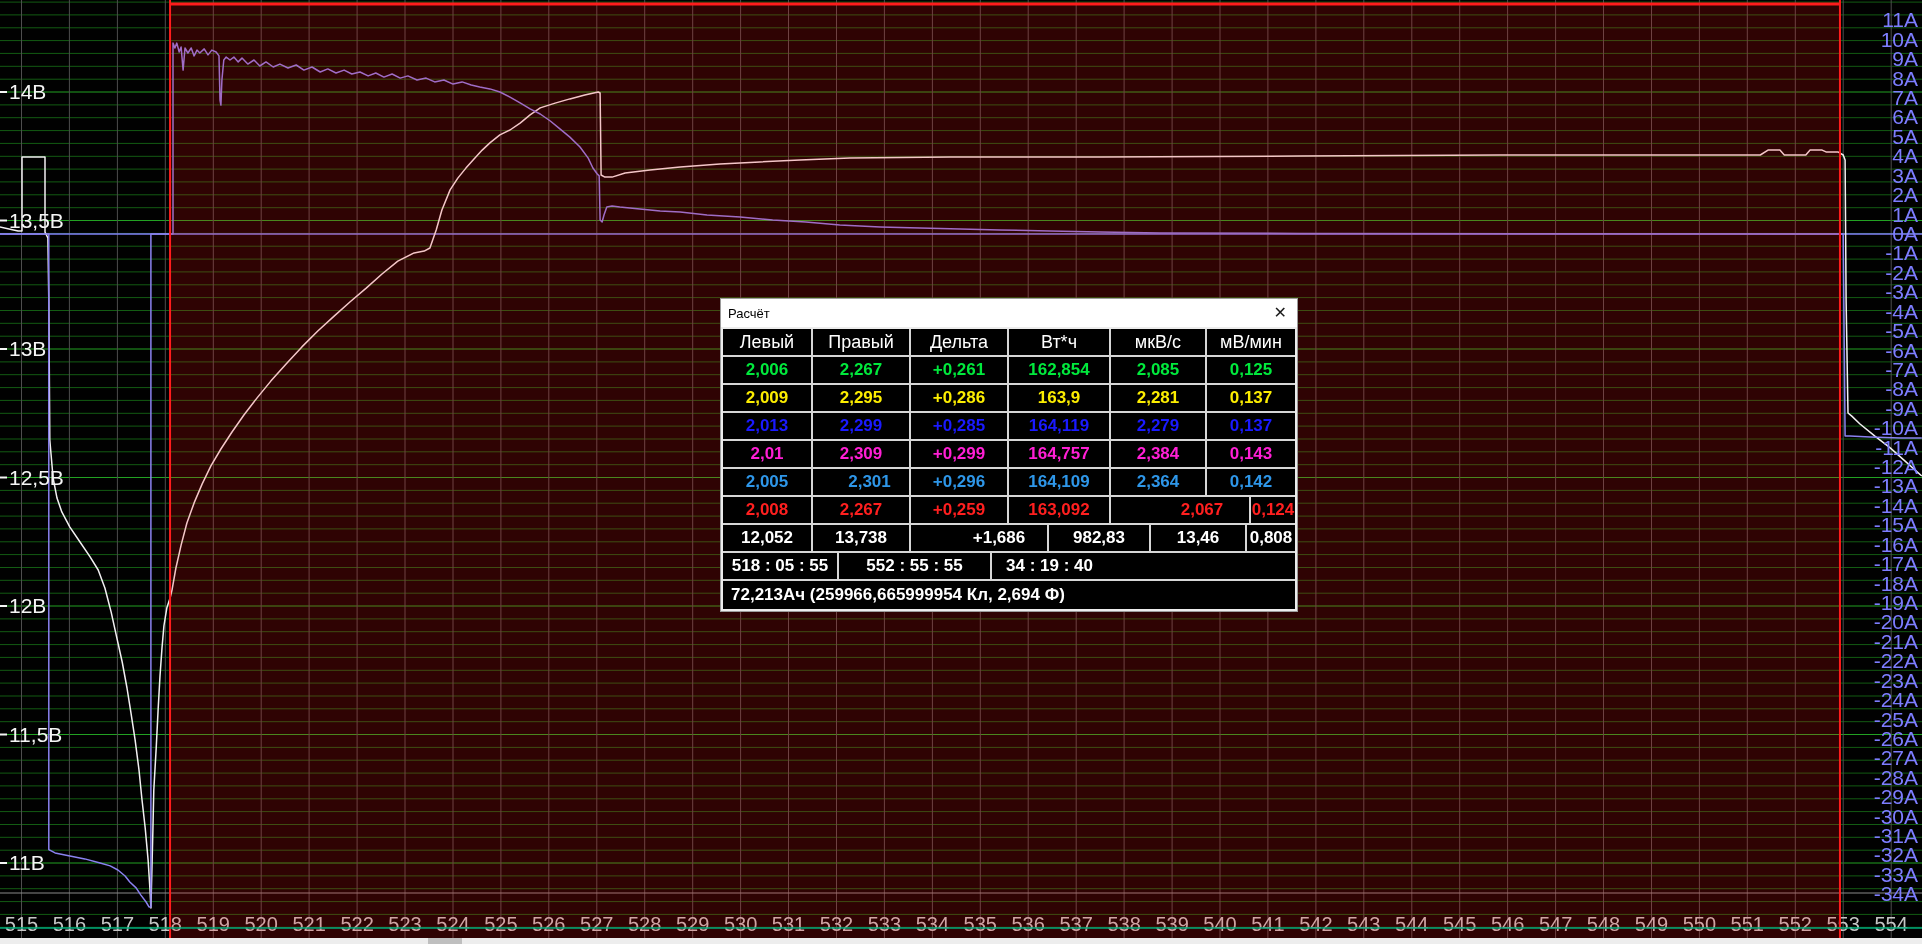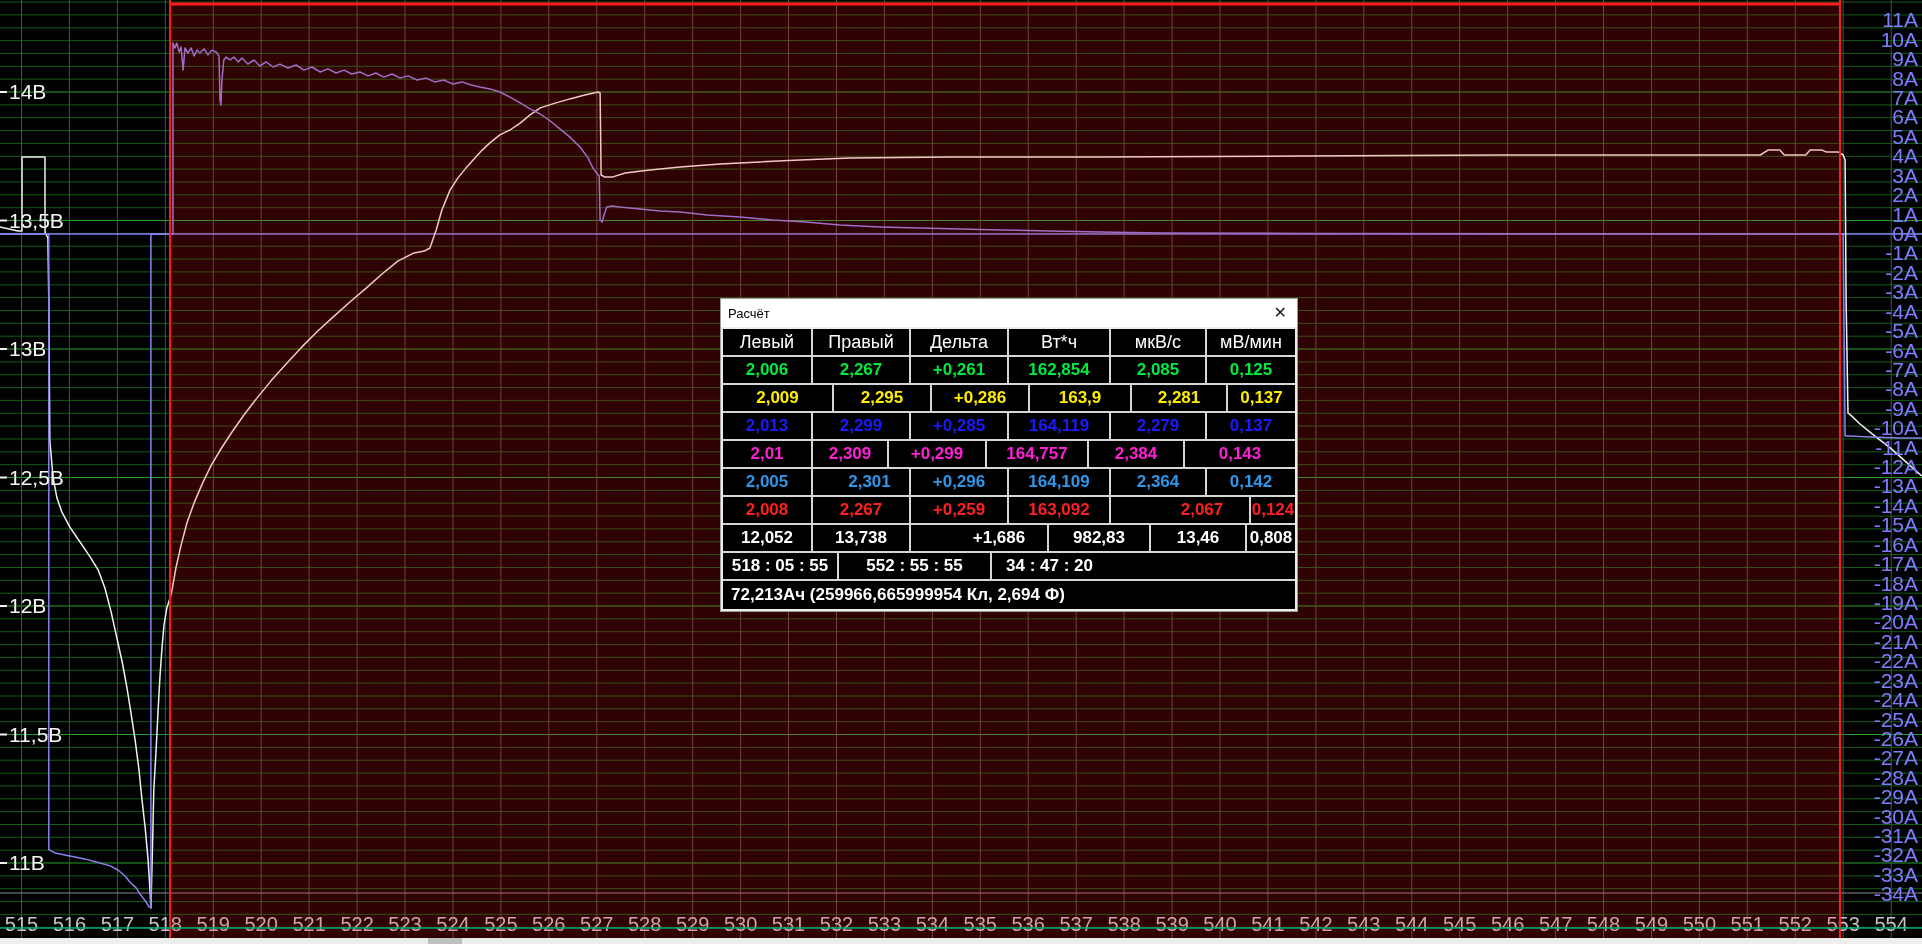--- a/index.html
+++ b/index.html
@@ -284,38 +284,38 @@
         </div>
         <div class="r">
           <div class="c" style="width: 90px; color: rgb(0, 233, 60);">2,006</div>
           <div class="c" style="width: 98px; color: rgb(0, 233, 60);">2,267</div>
           <div class="c" style="width: 98px; color: rgb(0, 233, 60);">+0,261</div>
           <div class="c" style="width: 102px; color: rgb(0, 233, 60);">162,854</div>
           <div class="c" style="width: 96px; color: rgb(0, 233, 60);">2,085</div>
           <div class="c" style="color: rgb(0, 233, 60);">0,125</div>
         </div>
         <div class="r">
-          <div class="c" style="width: 111px; color: rgb(252, 237, 0);">2,009</div>
+          <div class="c" style="width: 90px; color: rgb(252, 237, 0);">2,009</div>
           <div class="c" style="width: 98px; color: rgb(252, 237, 0);">2,295</div>
           <div class="c" style="width: 98px; color: rgb(252, 237, 0);">+0,286</div>
           <div class="c" style="width: 102px; color: rgb(252, 237, 0);">163,9</div>
           <div class="c" style="width: 96px; color: rgb(252, 237, 0);">2,281</div>
           <div class="c" style="color: rgb(252, 237, 0);">0,137</div>
         </div>
         <div class="r">
           <div class="c" style="width: 90px; color: rgb(26, 26, 255);">2,013</div>
           <div class="c" style="width: 98px; color: rgb(26, 26, 255);">2,299</div>
           <div class="c" style="width: 98px; color: rgb(26, 26, 255);">+0,285</div>
           <div class="c" style="width: 102px; color: rgb(26, 26, 255);">164,119</div>
           <div class="c" style="width: 96px; color: rgb(26, 26, 255);">2,279</div>
           <div class="c" style="color: rgb(26, 26, 255);">0,137</div>
         </div>
         <div class="r">
           <div class="c" style="width: 90px; color: rgb(255, 31, 213);">2,01</div>
-          <div class="c" style="width: 76px; color: rgb(255, 31, 213);">2,309</div>
+          <div class="c" style="width: 98px; color: rgb(255, 31, 213);">2,309</div>
           <div class="c" style="width: 98px; color: rgb(255, 31, 213);">+0,299</div>
           <div class="c" style="width: 102px; color: rgb(255, 31, 213);">164,757</div>
           <div class="c" style="width: 96px; color: rgb(255, 31, 213);">2,384</div>
           <div class="c" style="color: rgb(255, 31, 213);">0,143</div>
         </div>
         <div class="r">
           <div class="c" style="width: 90px; color: rgb(46, 150, 232);">2,005</div>
           <div class="c" style="width: 98px; color: rgb(46, 150, 232); padding-left: 17px;">2,301</div>
           <div class="c" style="width: 98px; color: rgb(46, 150, 232);">+0,296</div>
           <div class="c" style="width: 102px; color: rgb(46, 150, 232);">164,109</div>
@@ -334,21 +334,21 @@
           <div class="c" style="width: 90px; color: rgb(255, 255, 255);">12,052</div>
           <div class="c" style="width: 98px; color: rgb(255, 255, 255);">13,738</div>
           <div class="c" style="width: 98px; color: rgb(255, 255, 255); margin-left: 40px;">+1,686</div>
           <div class="c" style="width: 102px; color: rgb(255, 255, 255);">982,83</div>
           <div class="c" style="width: 96px; color: rgb(255, 255, 255);">13,46</div>
           <div class="c" style="color: rgb(255, 255, 255);">0,808</div>
         </div>
         <div class="r">
           <div class="c" style="width: 116px;">518 : 05 : 55</div>
           <div class="c" style="width: 153px;">552 : 55 : 55</div>
-          <div class="c left">34 : 47 : 20</div>
+          <div class="c left">34 : 19 : 40</div>
         </div>
         <div class="r">
           <div class="c left" style="padding-left: 8px;">72,213Ач (259966,665999954 Кл, 2,694 Ф)</div>
         </div>
       </div>
   </div>
 
   <div class="bstrip">
     <div class="bthumb"></div>
   </div>

